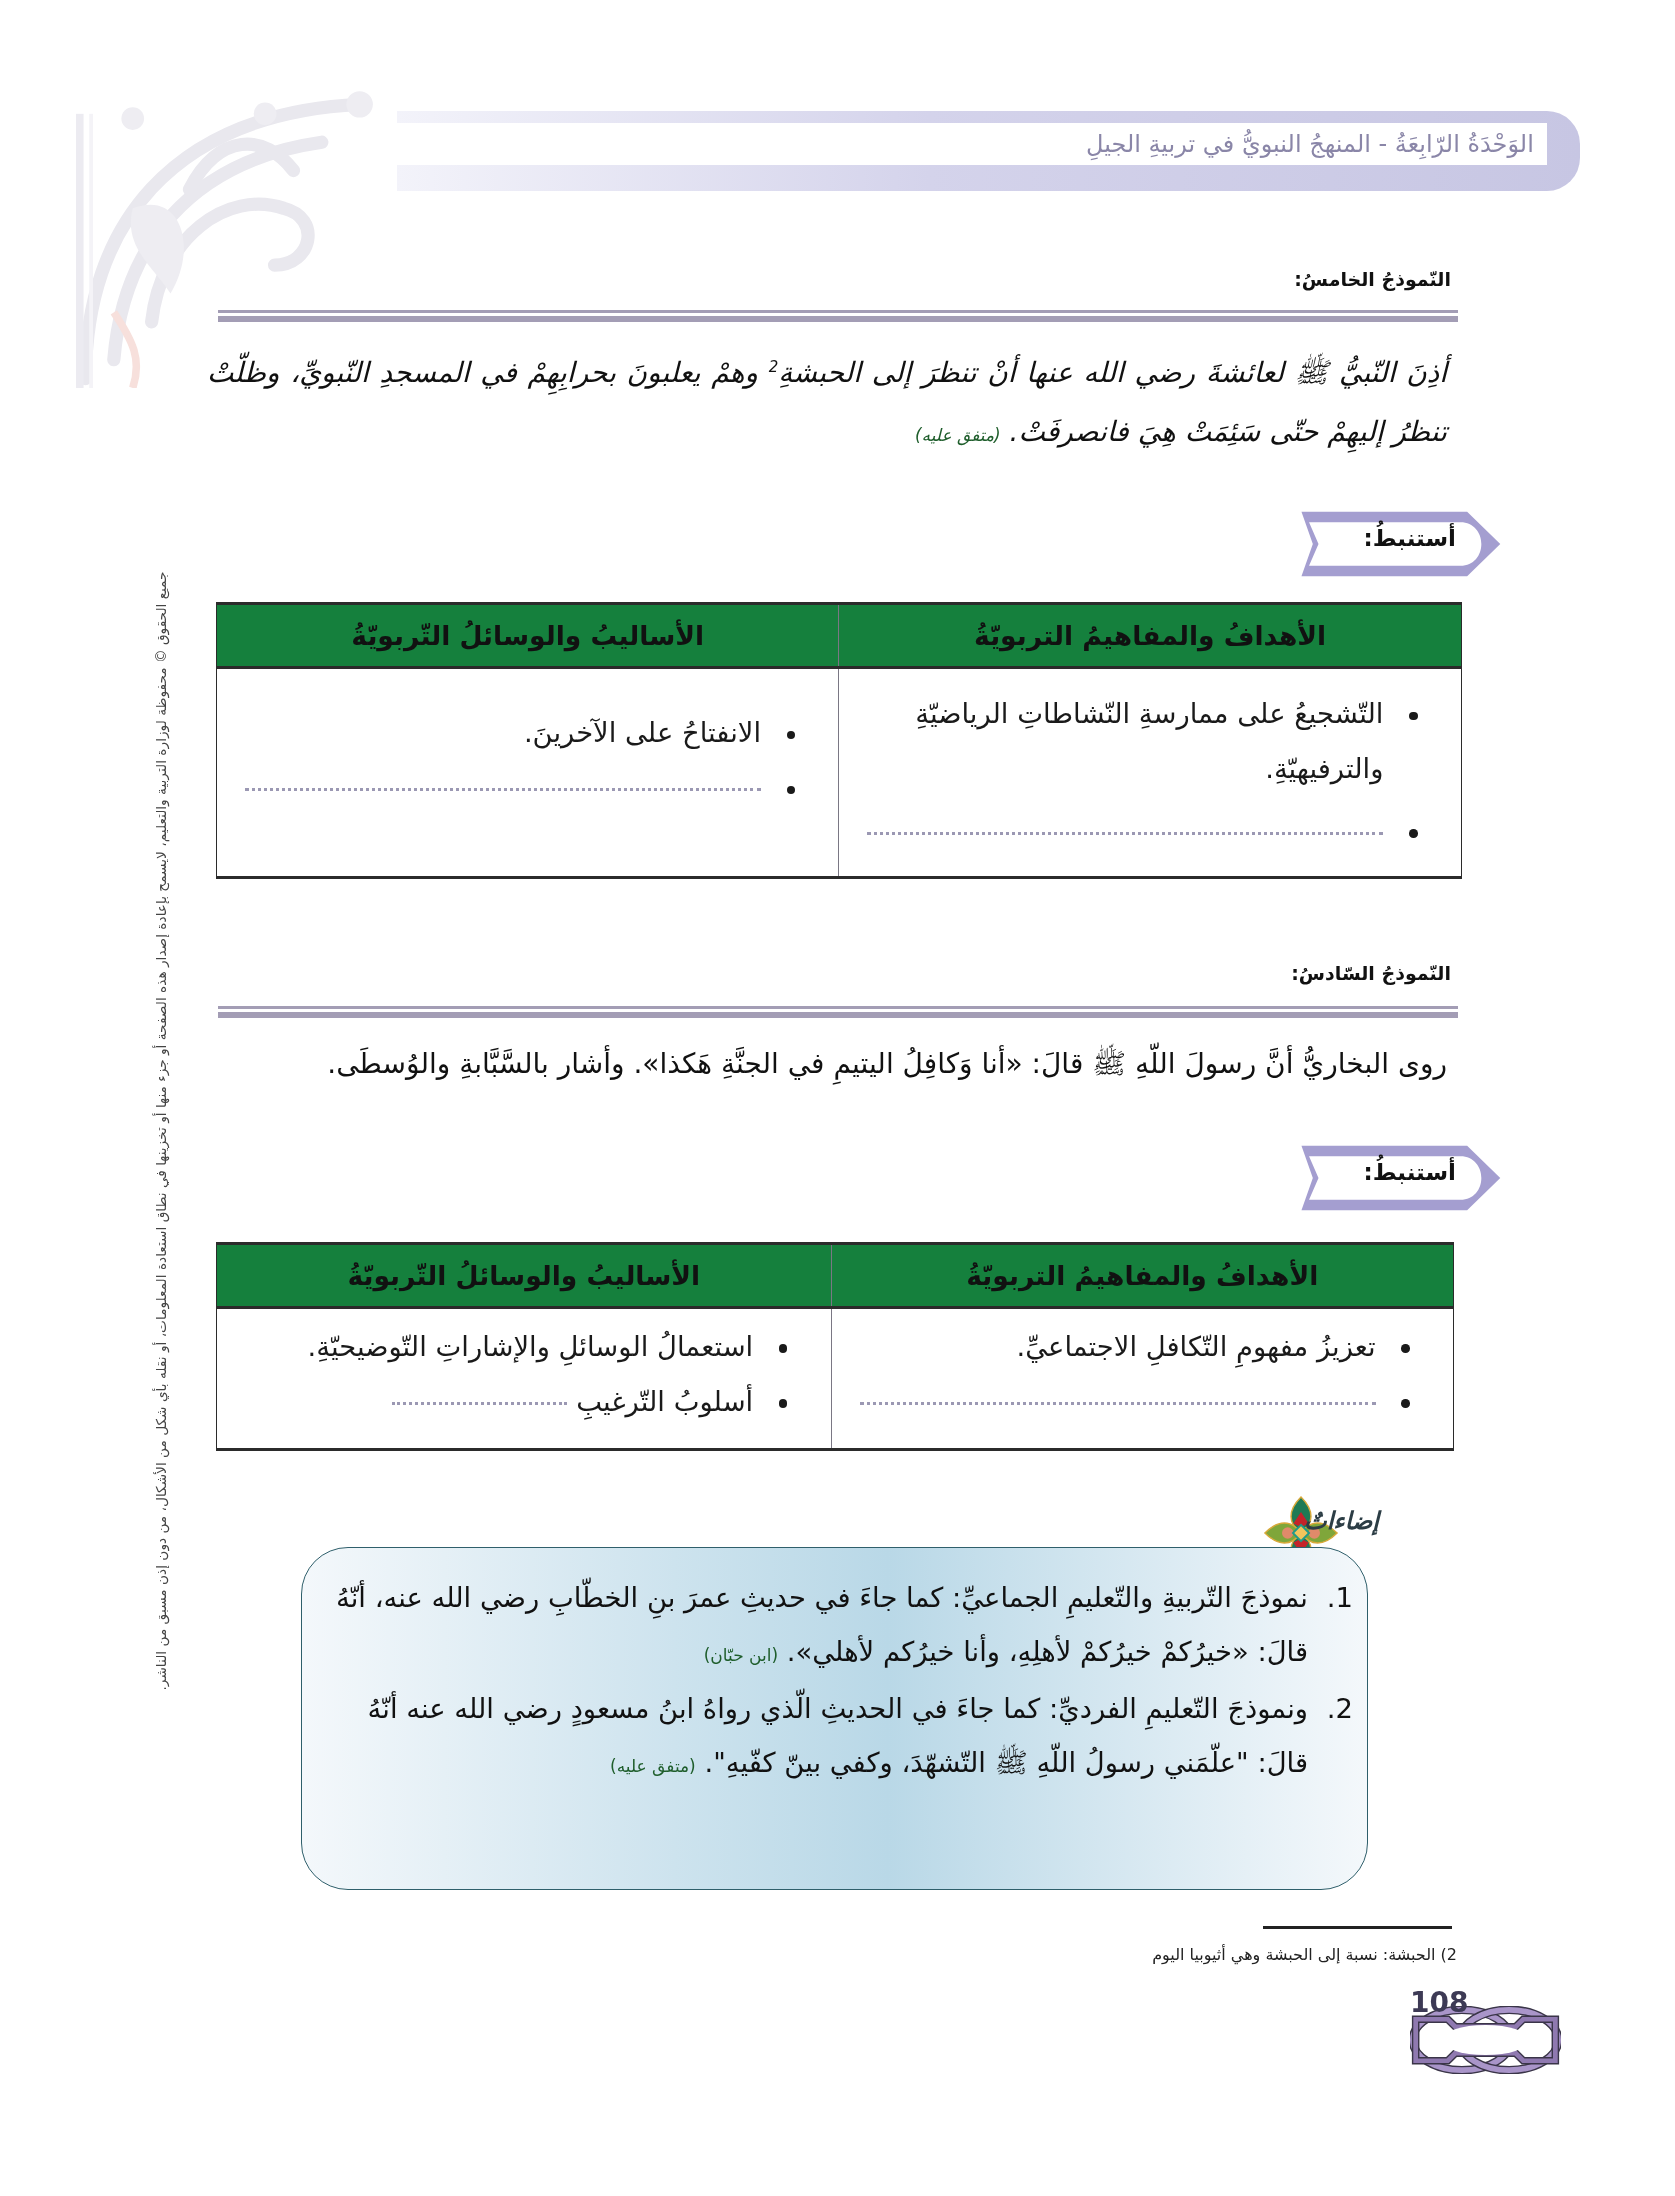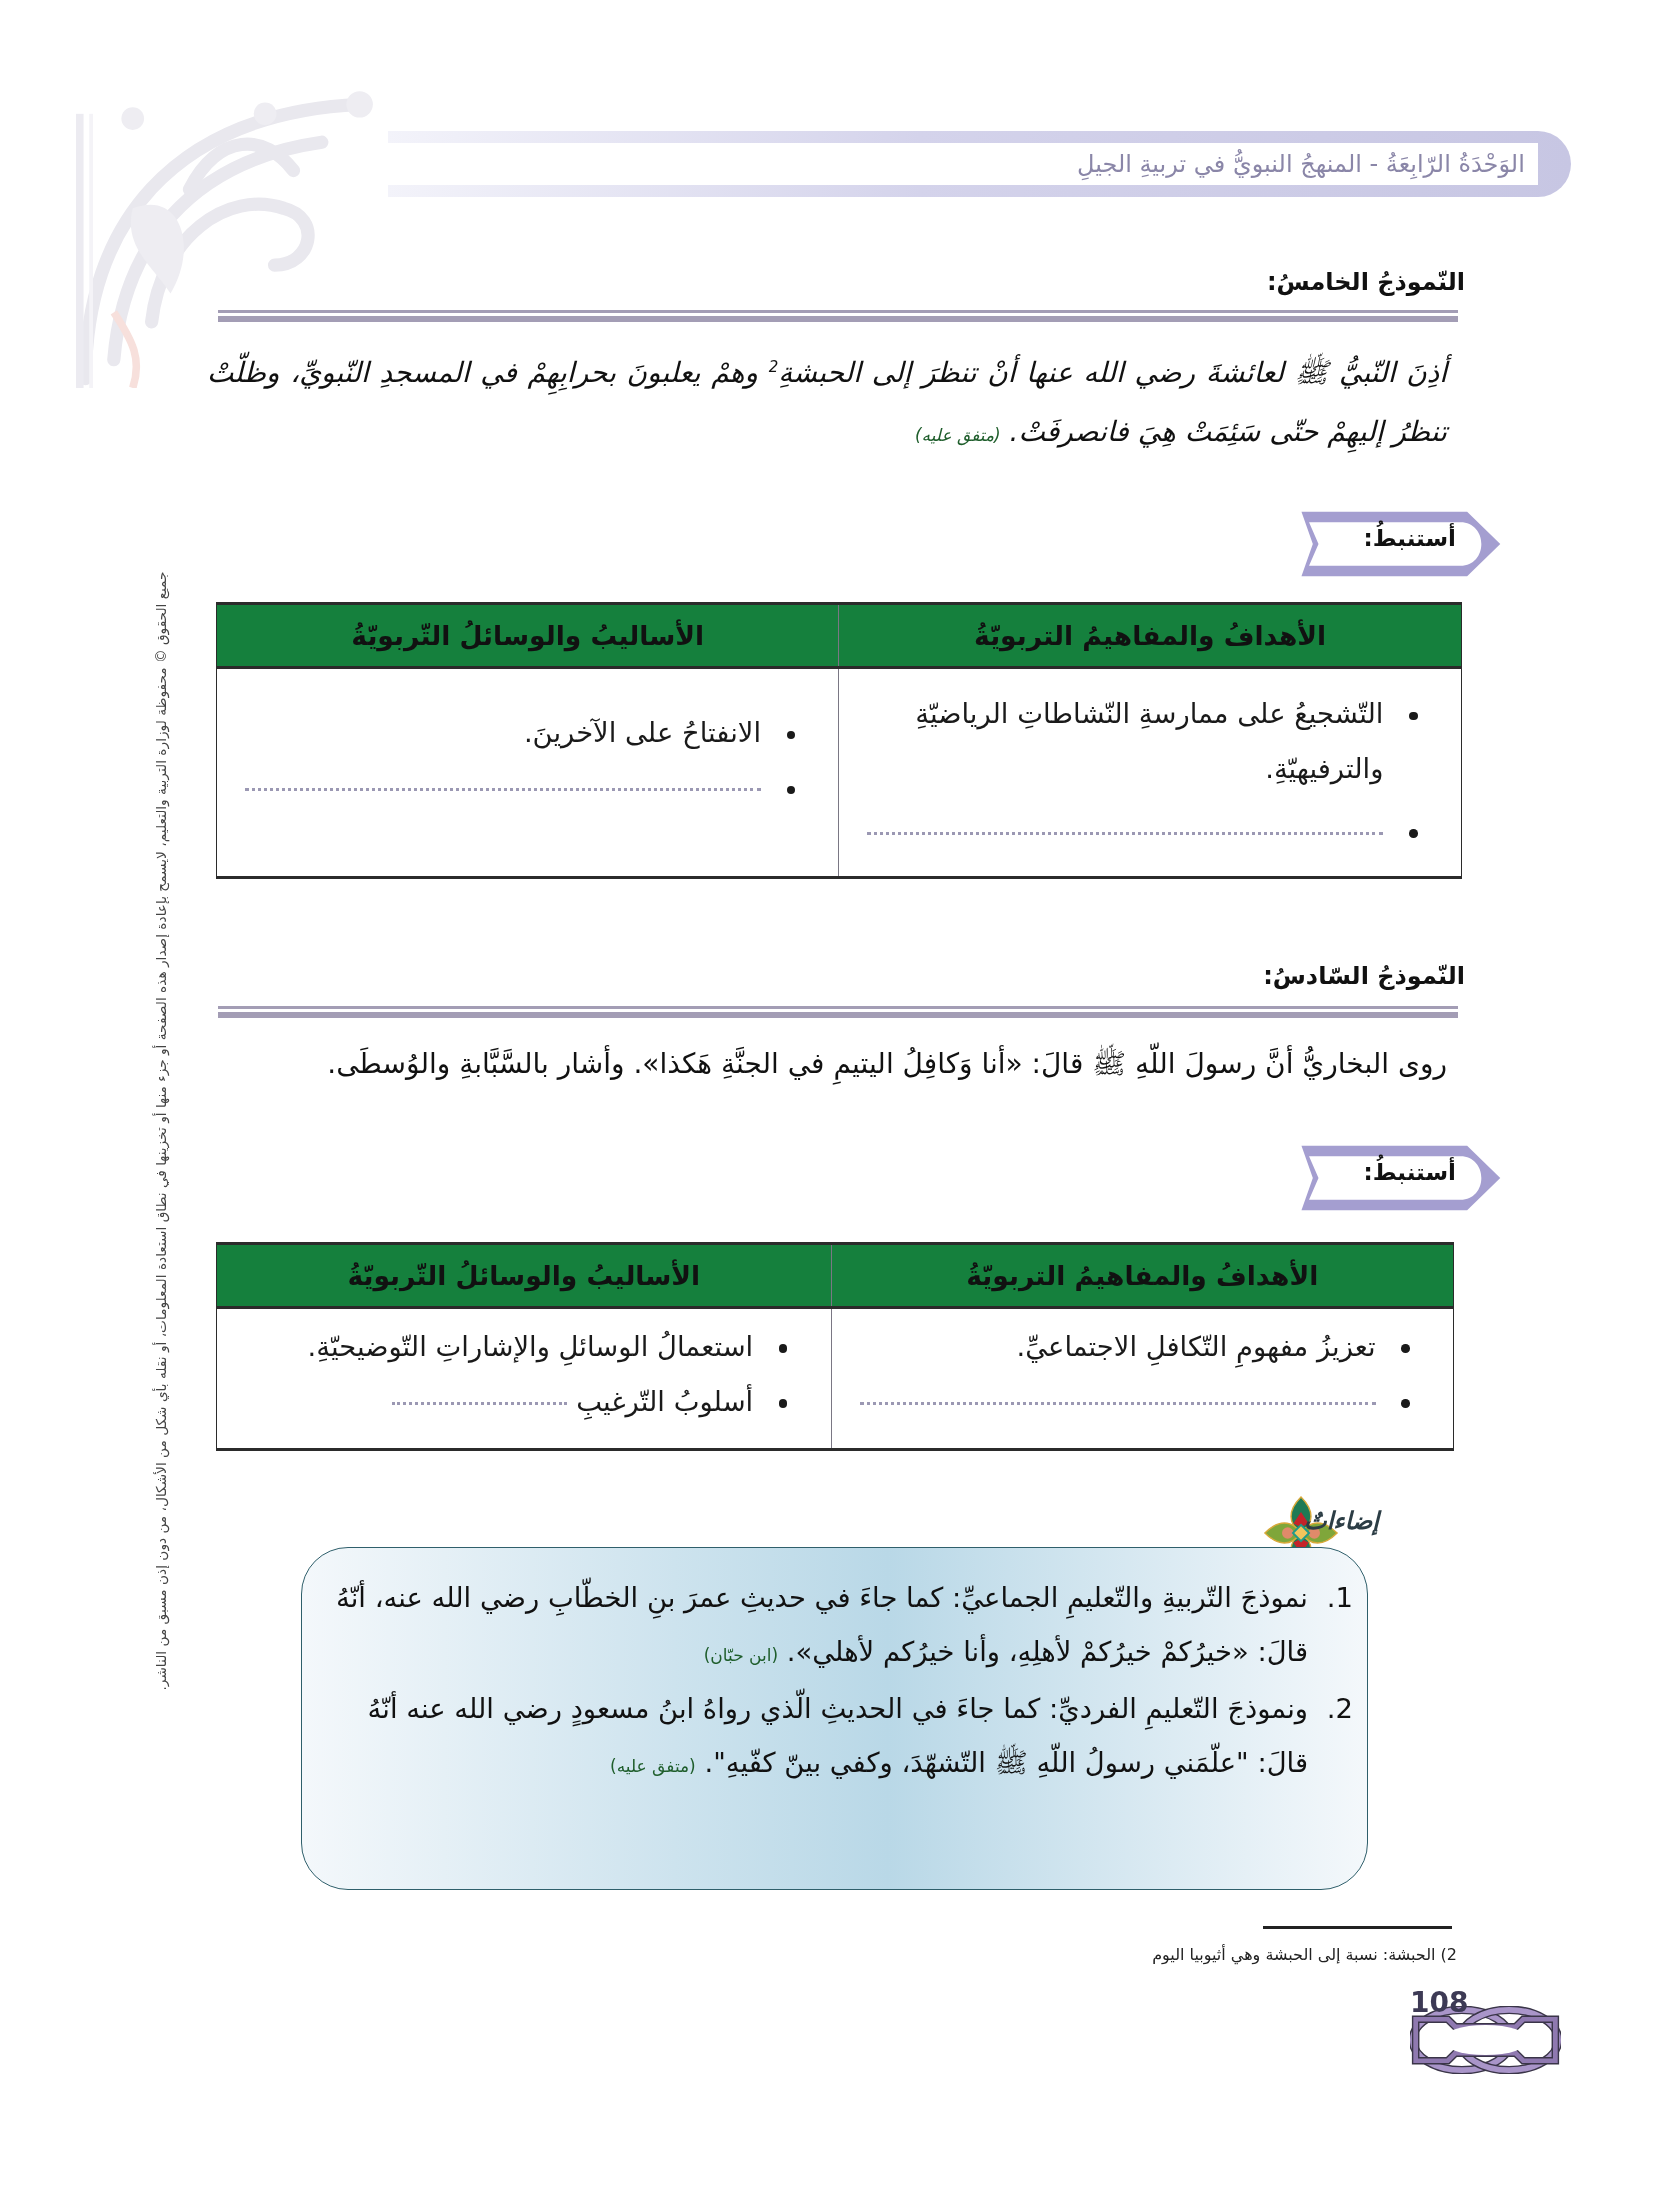--- a/index.html
+++ b/index.html
@@ -8,38 +8,37 @@
     background: #ffffff; color: #1a1a1a;
     font-family: "DejaVu Sans", sans-serif;
   }
   .abs { position: absolute; }
 
   
   .ornament { left: 76px; top: 76px; width: 312px; height: 312px; }
 
   
   .header-band {
-    left: 388px; top: 111px; width: 1183px; height: 66px;
+    left: 397px; top: 111px; width: 1183px; height: 80px;
     border-radius: 0 33px 33px 0;
     background: linear-gradient(to left, #c7c6e3 0%, #d4d3eb 55%, #f3f3fa 100%);
-    margin-top: 20px;
   }
   .header-inner {
     position: absolute; right: 33px; top: 12.3px; width: 1164px; height: 42px;
     background: #ffffff; display: flex; align-items: center; justify-content: flex-end;
     padding-right: 0;
   }
   .header-text {
     font-size: 24px; color: #8a86a8; padding-left: 23px; text-align: left; width: 100%;
     direction: rtl; text-align: right; padding-right: 13.2px;
   }
 
   
   .section-title {
-    right: 210px; font-size: 24px; font-weight: bold; color: #111;
+    right: 224px; font-size: 19px; font-weight: bold; color: #111;
   }
   .rule {
     left: 218px; width: 1240px;
   }
   .rule .thin { height: 2.8px; background: #a39db5; }
   .rule .gap { height: 2.8px; background: #fff; }
   .rule .thick { height: 6.6px; background: #a39db5; }
 
   .para {
     right: 216px; width: 1240px; font-size: 28px; line-height: 59px; color: #111;

